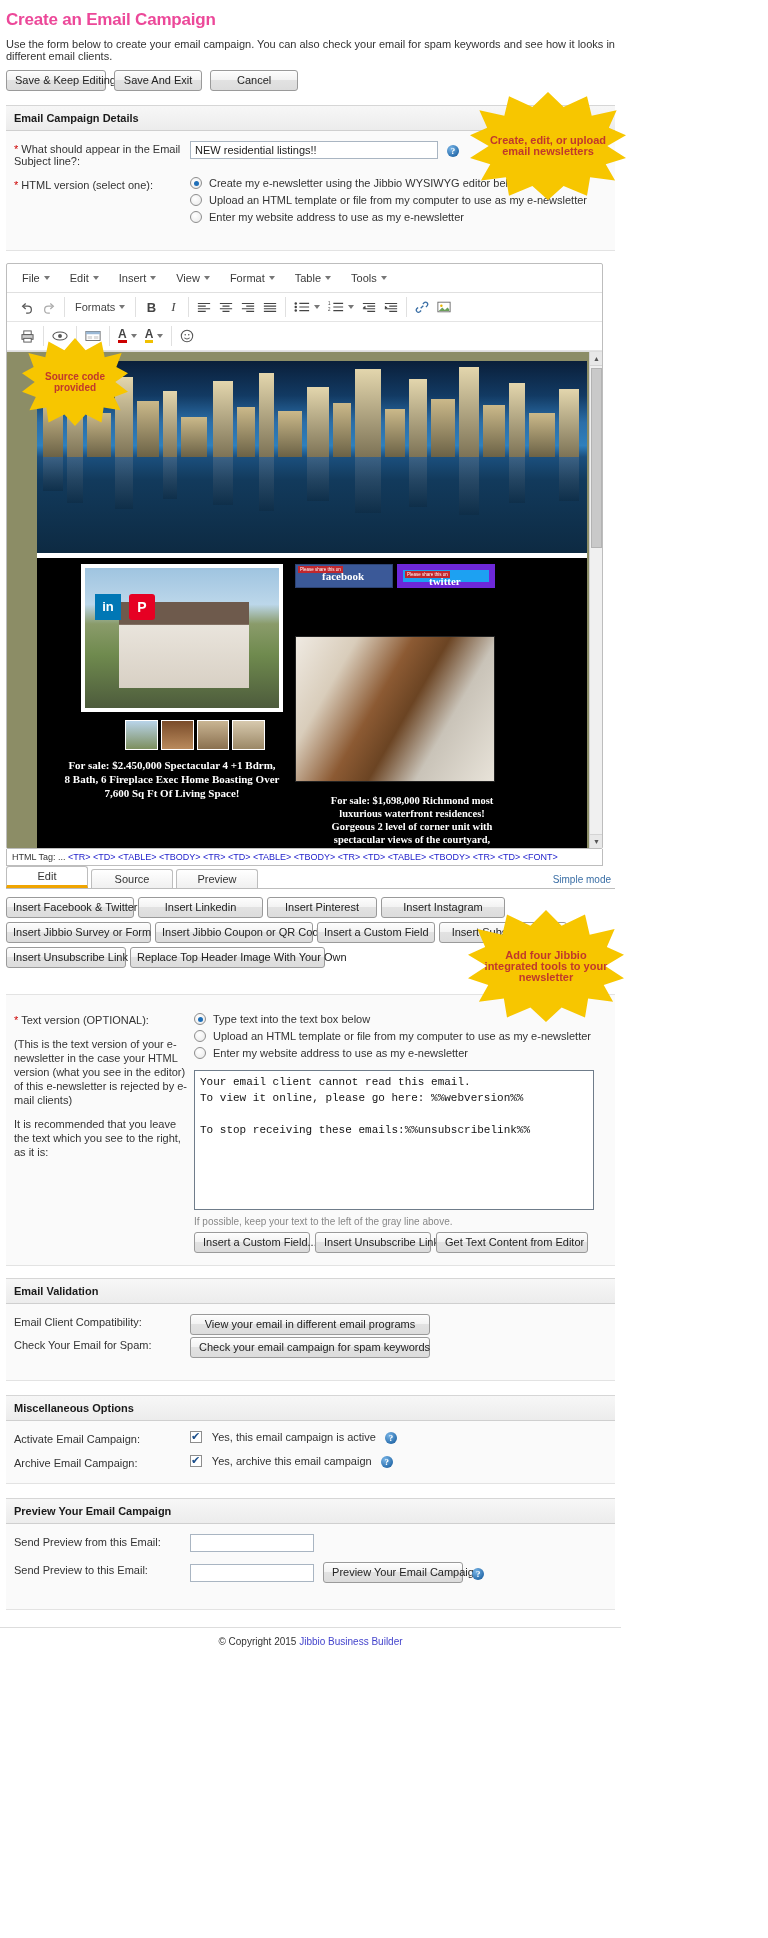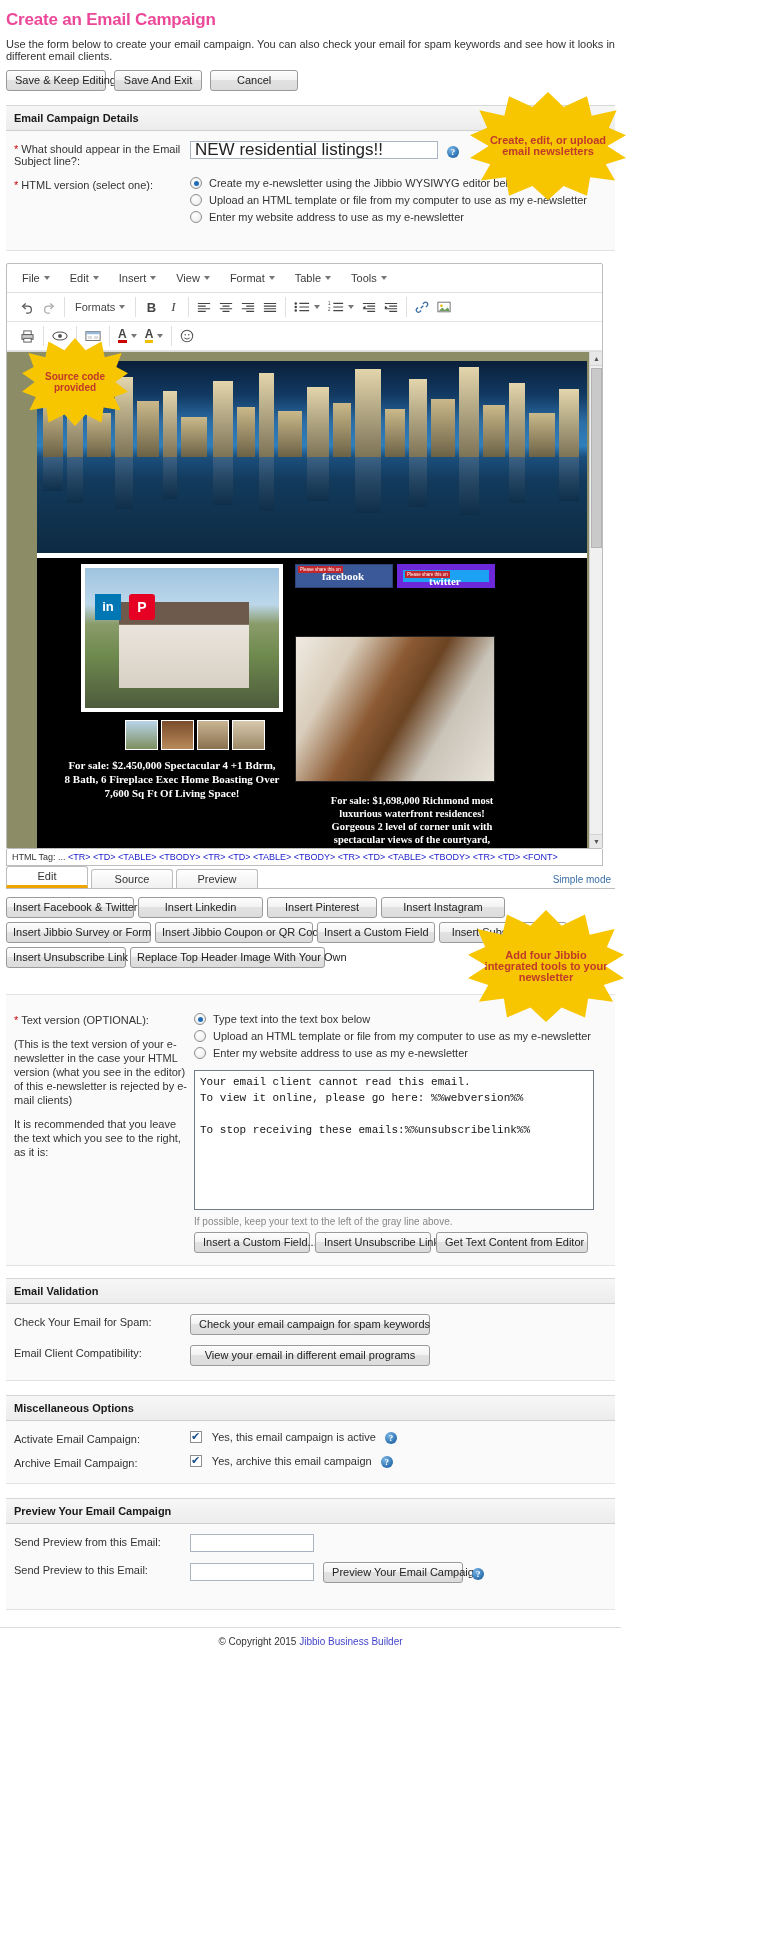--- a/index.html
+++ b/index.html
@@ -53,21 +53,21 @@
     padding:6px 8px;
   }
   .section-body { background:#fafafa; padding:10px 8px 12px 8px; border-bottom:1px solid #e3e3e3;}
   .row { display:flex; align-items:flex-start; margin-bottom:10px; }
   .lab { width:176px; flex:0 0 176px; font-size:11px; color:#333; padding-top:2px;}
   .req { color:#c00; }
   .fieldcol { flex:1 1 auto; }
 
   input[type=text].txt {
     border:1px solid #a9b5c2; background:#fff;
-    font-family:"Liberation Sans", sans-serif; font-size:17px;
+    font-family:"Liberation Sans", sans-serif; font-size:11px;
     padding:2px 4px; height:18px; color:#222;
   }
   .txt-wide { width:248px; }
   .txt-mid { width:124px; }
 
   .helpicon {
     display:inline-block; width:12px; height:12px; border-radius:50%;
     background:radial-gradient(circle at 35% 30%, #79b6e8 0%, #2b6fae 70%, #1b4c7d 100%);
     color:#fff; font-size:9px; line-height:12px; text-align:center;
     font-weight:bold; vertical-align:middle; margin-left:6px;
@@ -624,30 +624,30 @@
             <span class="btn tb3">Get Text Content from Editor</span>
           </div>
         </div>
       </div>
     </div>
   </div>
 
   <div class="section" style="margin-top:12px;">
     <div class="section-head">Email Validation</div>
     <div class="section-body">
+      <div class="row" style="margin-bottom:2px;">
+        <div class="lab">Email Client Compatibility:</div>
+        <div class="fieldcol">
+          <span class="btn val-btn">View your email in different email programs</span>
+        </div>
+      </div>
       <div class="row">
         <div class="lab">Check Your Email for Spam:</div>
         <div class="fieldcol">
           <span class="btn val-btn">Check your email campaign for spam keywords</span>
-        </div>
-      </div>
-      <div class="row" style="margin-bottom:2px;">
-        <div class="lab">Email Client Compatibility:</div>
-        <div class="fieldcol">
-          <span class="btn val-btn">View your email in different email programs</span>
         </div>
       </div>
     </div>
   </div>
 
   <div class="section" style="margin-top:14px;">
     <div class="section-head">Miscellaneous Options</div>
     <div class="section-body">
       <div class="row">
         <div class="lab">Activate Email Campaign:</div>

